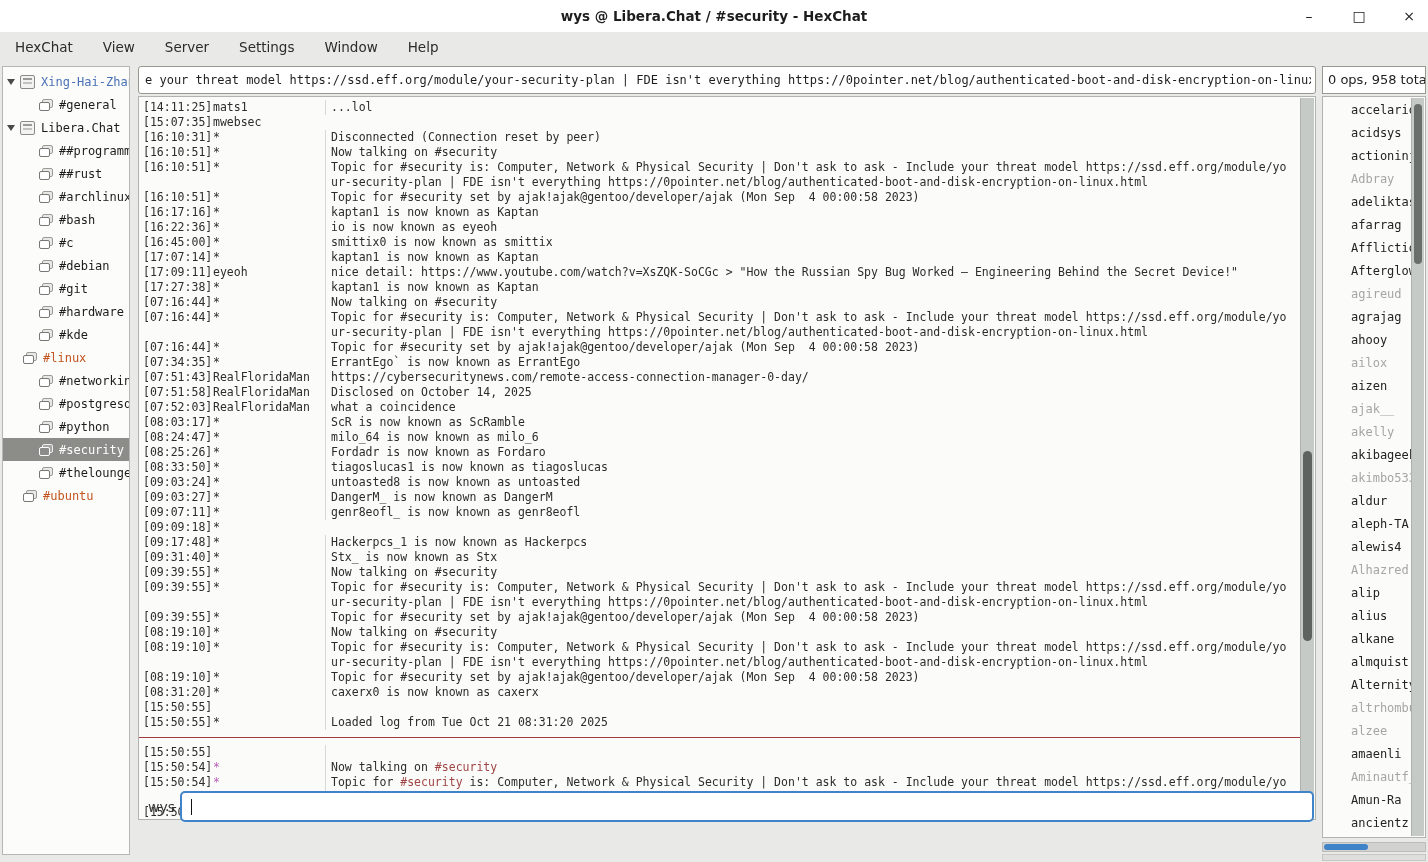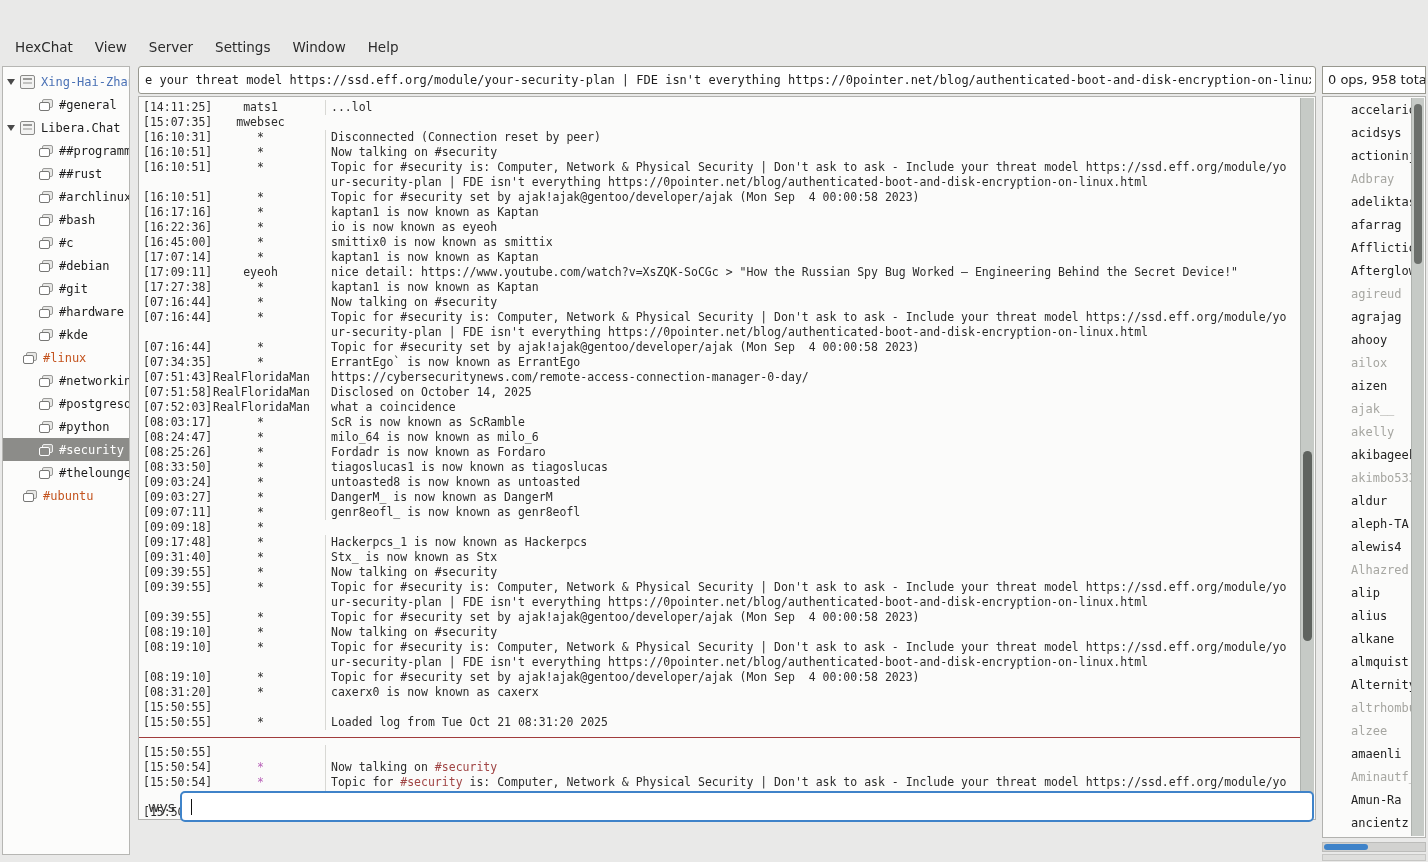--- a/index.html
+++ b/index.html
@@ -6,21 +6,21 @@
   body{width:1428px;height:862px;background:#e9e9e8;font-family:"DejaVu Sans",sans-serif;overflow:hidden;position:relative;}
   .window{position:absolute;inset:0;background:#e9e9e8;}
 
   
   .titlebar{position:absolute;left:0;top:0;width:1428px;height:32px;background:#ffffff;border-bottom:1px solid #d8d8d6;}
   .title{position:absolute;left:0;right:0;top:0;height:32px;line-height:32px;text-align:center;font-size:13.5px;font-weight:bold;color:#1d1d1d;}
   .winctrls{position:absolute;right:8px;top:0;height:32px;display:flex;align-items:center;gap:28px;}
   .wbtn{width:22px;height:22px;display:flex;align-items:center;justify-content:center;font-size:14px;color:#222;cursor:default;}
 
   
-  .menubar{position:absolute;left:0;top:32px;width:1428px;height:30px;background:#e9e9e8;display:flex;align-items:center;padding-left:4px;box-sizing:border-box;}
+  .menubar{position:absolute;left:0;top:32px;width:1428px;height:30px;background:#e9e9e8;display:flex;align-items:center;padding-left:4px;box-sizing:border-box;gap:8px;}
   .menuitem{padding:0 11px;font-size:13.5px;color:#2b2b2b;height:30px;line-height:30px;}
 
   
   .tree{position:absolute;left:2px;top:66px;width:128px;height:789px;background:#fcfcfb;border:1px solid #b6b6b3;box-sizing:border-box;overflow:hidden;padding-top:3px;}
   .trow{height:23px;display:flex;align-items:center;white-space:nowrap;overflow:hidden;font-family:"DejaVu Sans Mono",monospace;font-size:12px;color:#1c1c1c;}
   .trow.server{padding-left:4px;}
   .trow.channel{padding-left:36px;}
   .trow.selected{background:#8c8c89;color:#ffffff;}
   .trow.blue{color:#4a71b5;}
   .trow.orange{color:#c4541f;padding-left:20px;}
@@ -35,21 +35,21 @@
   .trow.selected .bubble:after{background:#8c8c89;border-color:#fff;}
 
   
   .topicbar{position:absolute;left:138px;top:66px;width:1178px;height:28px;background:#ffffff;border:1px solid #98988f;border-radius:3px;box-sizing:border-box;overflow:hidden;}
   .topictext{position:absolute;left:6px;right:4px;top:0;height:26px;line-height:26px;font-family:"DejaVu Sans Mono",monospace;font-size:12px;color:#1e1e1e;white-space:nowrap;overflow:hidden;}
 
   .chatbox{position:absolute;left:138px;top:96px;width:1178px;height:724px;background:#fbfbfa;border:1px solid #b2b2af;box-sizing:border-box;overflow:hidden;}
   .chatlog{position:absolute;left:0;top:3px;right:2px;font-family:"DejaVu Sans Mono",monospace;font-size:11.5px;line-height:15px;color:#2c2c2c;}
   .crow{display:grid;grid-template-columns:74px 100px 1fr;column-gap:0;}
   .ctime{padding-left:4px;white-space:nowrap;}
-  .cnick{text-align:center;padding-right:5px;white-space:nowrap;overflow:hidden;}
+  .cnick{text-align:left;padding-right:5px;white-space:nowrap;overflow:hidden;}
   .cmsg{border-left:1px solid #d8d8d4;padding-left:5px;white-space:pre-wrap;word-wrap:break-word;margin-left:12px;}
   .seg-channel{color:#a04545;}
   .seg-host{color:#2fa58a;text-align:center;}
   .seg-date{color:#c2a000;}
   .star-magenta{color:#b75fb7;}
   .marker{border-top:1px solid #a03c3c;height:0;margin:7px 0;}
   .vscroll{position:absolute;top:1px;bottom:1px;right:1px;width:13px;background:#c6cac6;border-left:1px solid #aeb2ae;}
   .vthumb{position:absolute;left:2px;right:2px;border-radius:5px;background:#5f635f;}
   .chat-thumb{top:353px;height:190px;}
 
@@ -70,20 +70,28 @@
   .hthumb{position:absolute;left:1px;top:1px;width:44px;height:6px;background:#3f83c9;border-radius:3px;}
   .hscroll2{position:absolute;left:1322px;top:854px;width:104px;height:7px;background:#dededc;border:1px solid #c6c6c4;box-sizing:border-box;}
 
   .splitter-v{position:absolute;top:66px;height:789px;width:6px;background:#e9e9e8;}
 </style>
 </head>
 <body>
 
 <div class="window">
 
+  <div class="titlebar">
+    <div class="title">wys @ Libera.Chat / #security - HexChat</div>
+    <div class="winctrls">
+      <div class="wbtn">–</div>
+      <div class="wbtn">□</div>
+      <div class="wbtn">×</div>
+    </div>
+  </div>
 
   <div class="menubar">
       <div class="menuitem">HexChat</div>
       <div class="menuitem">View</div>
       <div class="menuitem">Server</div>
       <div class="menuitem">Settings</div>
       <div class="menuitem">Window</div>
       <div class="menuitem">Help</div>
     </div>
 

